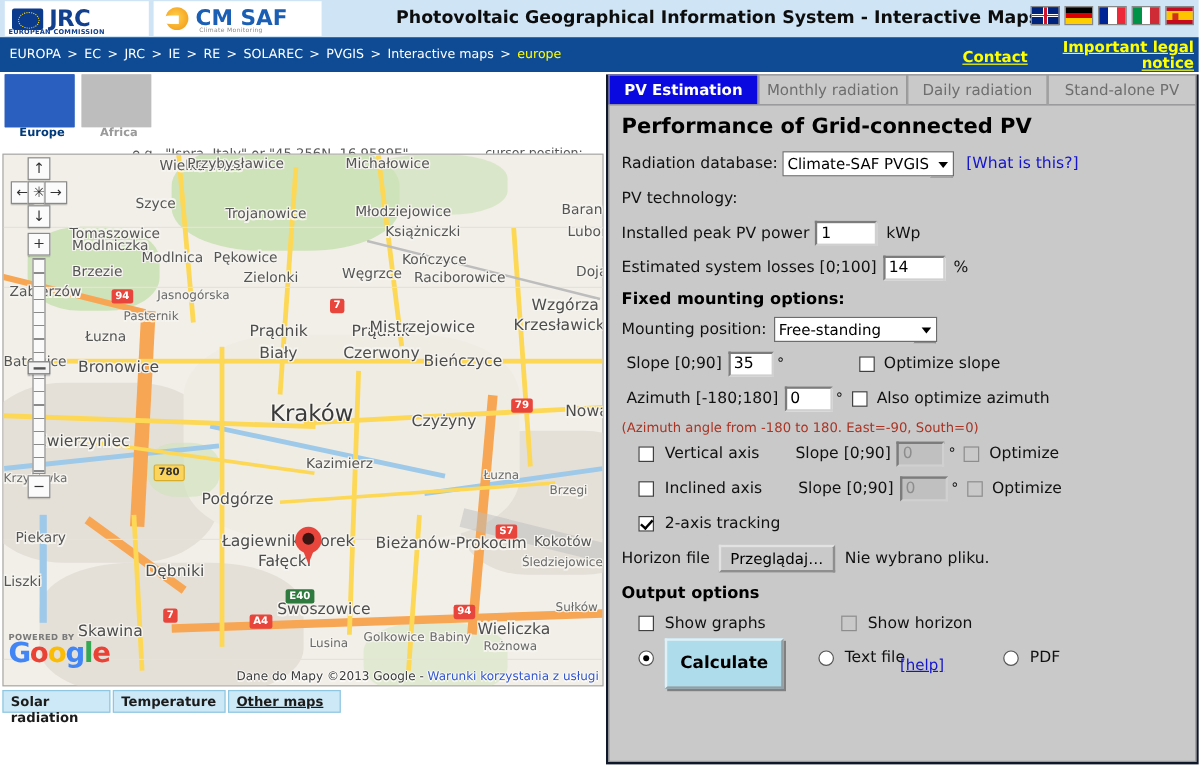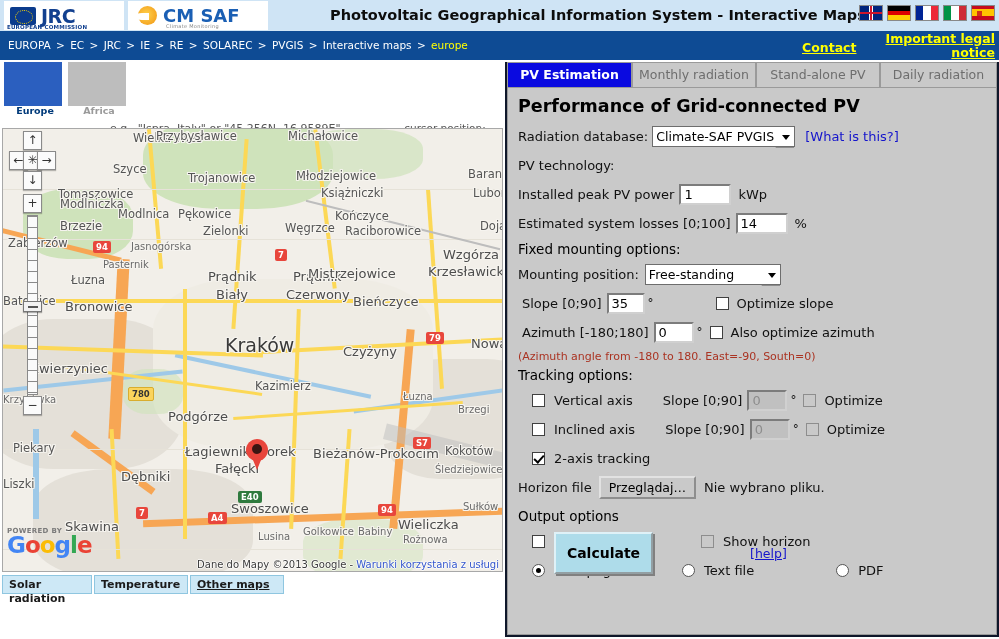--- a/index.html
+++ b/index.html
@@ -326,21 +326,21 @@
     content: ""; position: absolute; right: 1px; top: 1px; width: 17px; height: 19px;
     background: #c9c9c9; border: 1px outset #e0e0e0; pointer-events: none;
   }
   .txt {
     font-family: "DejaVu Sans", sans-serif; font-size: 13px;
     height: 21px; background: #ffffff; border: 2px inset #d0d0d0;
     color: #000; padding: 0 3px;
   }
   .txt-disabled { background: #c0c0c0; color: #8d8d8d; }
   .link-blue { color: #1414cc; font-size: 13px; text-decoration: none; }
-  .sec-head { font-size: 13.5px; font-weight: normal; color: #000; margin: 4px 0 6px 0; }
+  .sec-head { font-size: 13.5px; font-weight: bold; color: #000; margin: 4px 0 6px 0; }
   .note-red { font-size: 11px; color: #aa3322; margin: 1px 0 4px 0; }
   .cbx {
     width: 13px; height: 13px; background: #ffffff; border: 1px solid #404040;
     display: inline-block; position: relative; cursor: pointer; vertical-align: middle;
   }
   .cbx-disabled { background: #c9c9c9; border-color: #8d8d8d; }
   .cbx-checked::after {
     content: ""; position: absolute; left: 3px; top: 0px; width: 4px; height: 8px;
     border: solid #000; border-width: 0 2px 2px 0; transform: rotate(42deg);
   }
@@ -569,22 +569,22 @@
 <div id="map-tabs">
   <div class="map-tab" id="tab-solar">Solar radiation</div>
   <div class="map-tab" id="tab-temp">Temperature</div>
   <div class="map-tab" id="tab-other">Other maps</div>
 </div>
 
 <div id="right-panel">
   <div id="tab-strip">
     <div class="ptab ptab-active">PV Estimation</div>
     <div class="ptab ptab-inactive" id="ptab-monthly">Monthly radiation</div>
+    <div class="ptab ptab-inactive" id="ptab-daily">Daily radiation</div>
     <div class="ptab ptab-inactive" id="ptab-standalone">Stand-alone PV</div>
-    <div class="ptab ptab-inactive" id="ptab-daily">Daily radiation</div>
   </div>
 
   <div id="panel-body">
     <div id="panel-title">Performance of Grid-connected PV</div>
 
     <div class="frm-row">
       <span class="frm-label">Radiation database:</span>
       <span class="sel-wrap" style="margin-left:4px;">
         <select class="sel" style="width:143px;">
           <option>Climate-SAF PVGIS</option>
@@ -631,21 +631,20 @@
     <div class="frm-row">
       <span class="frm-label" style="margin-left:4px;">Azimuth [-180;180]</span>
       <input class="txt" style="width: 40px; margin-left: 5px;" type="text" value="0">
       <span class="deg" style="margin-left:3px;">°</span>
       <span class="cbx" style="margin-left:7px;"></span>
       <span class="frm-label" style="margin-left:8px;">Also optimize azimuth</span>
     </div>
 
     <div class="note-red">(Azimuth angle from -180 to 180. East=-90, South=0)</div>
 
-    <div class="sec-head">Tracking options:</div>
 
     <div class="frm-row">
       <span class="cbx" style="margin-left:14px;"></span>
       <span class="frm-label" style="margin-left:9px;">Vertical axis</span>
       <span class="frm-label" style="margin-left:30px;">Slope [0;90]</span>
       <input class="txt txt-disabled" style="width: 40px; margin-left: 5px;" type="text" disabled="" value="0">
       <span class="deg" style="margin-left:3px;">°</span>
       <span class="cbx cbx-disabled" style="margin-left:7px;"></span>
       <span class="frm-label" style="margin-left:8px;">Optimize</span>
     </div>

